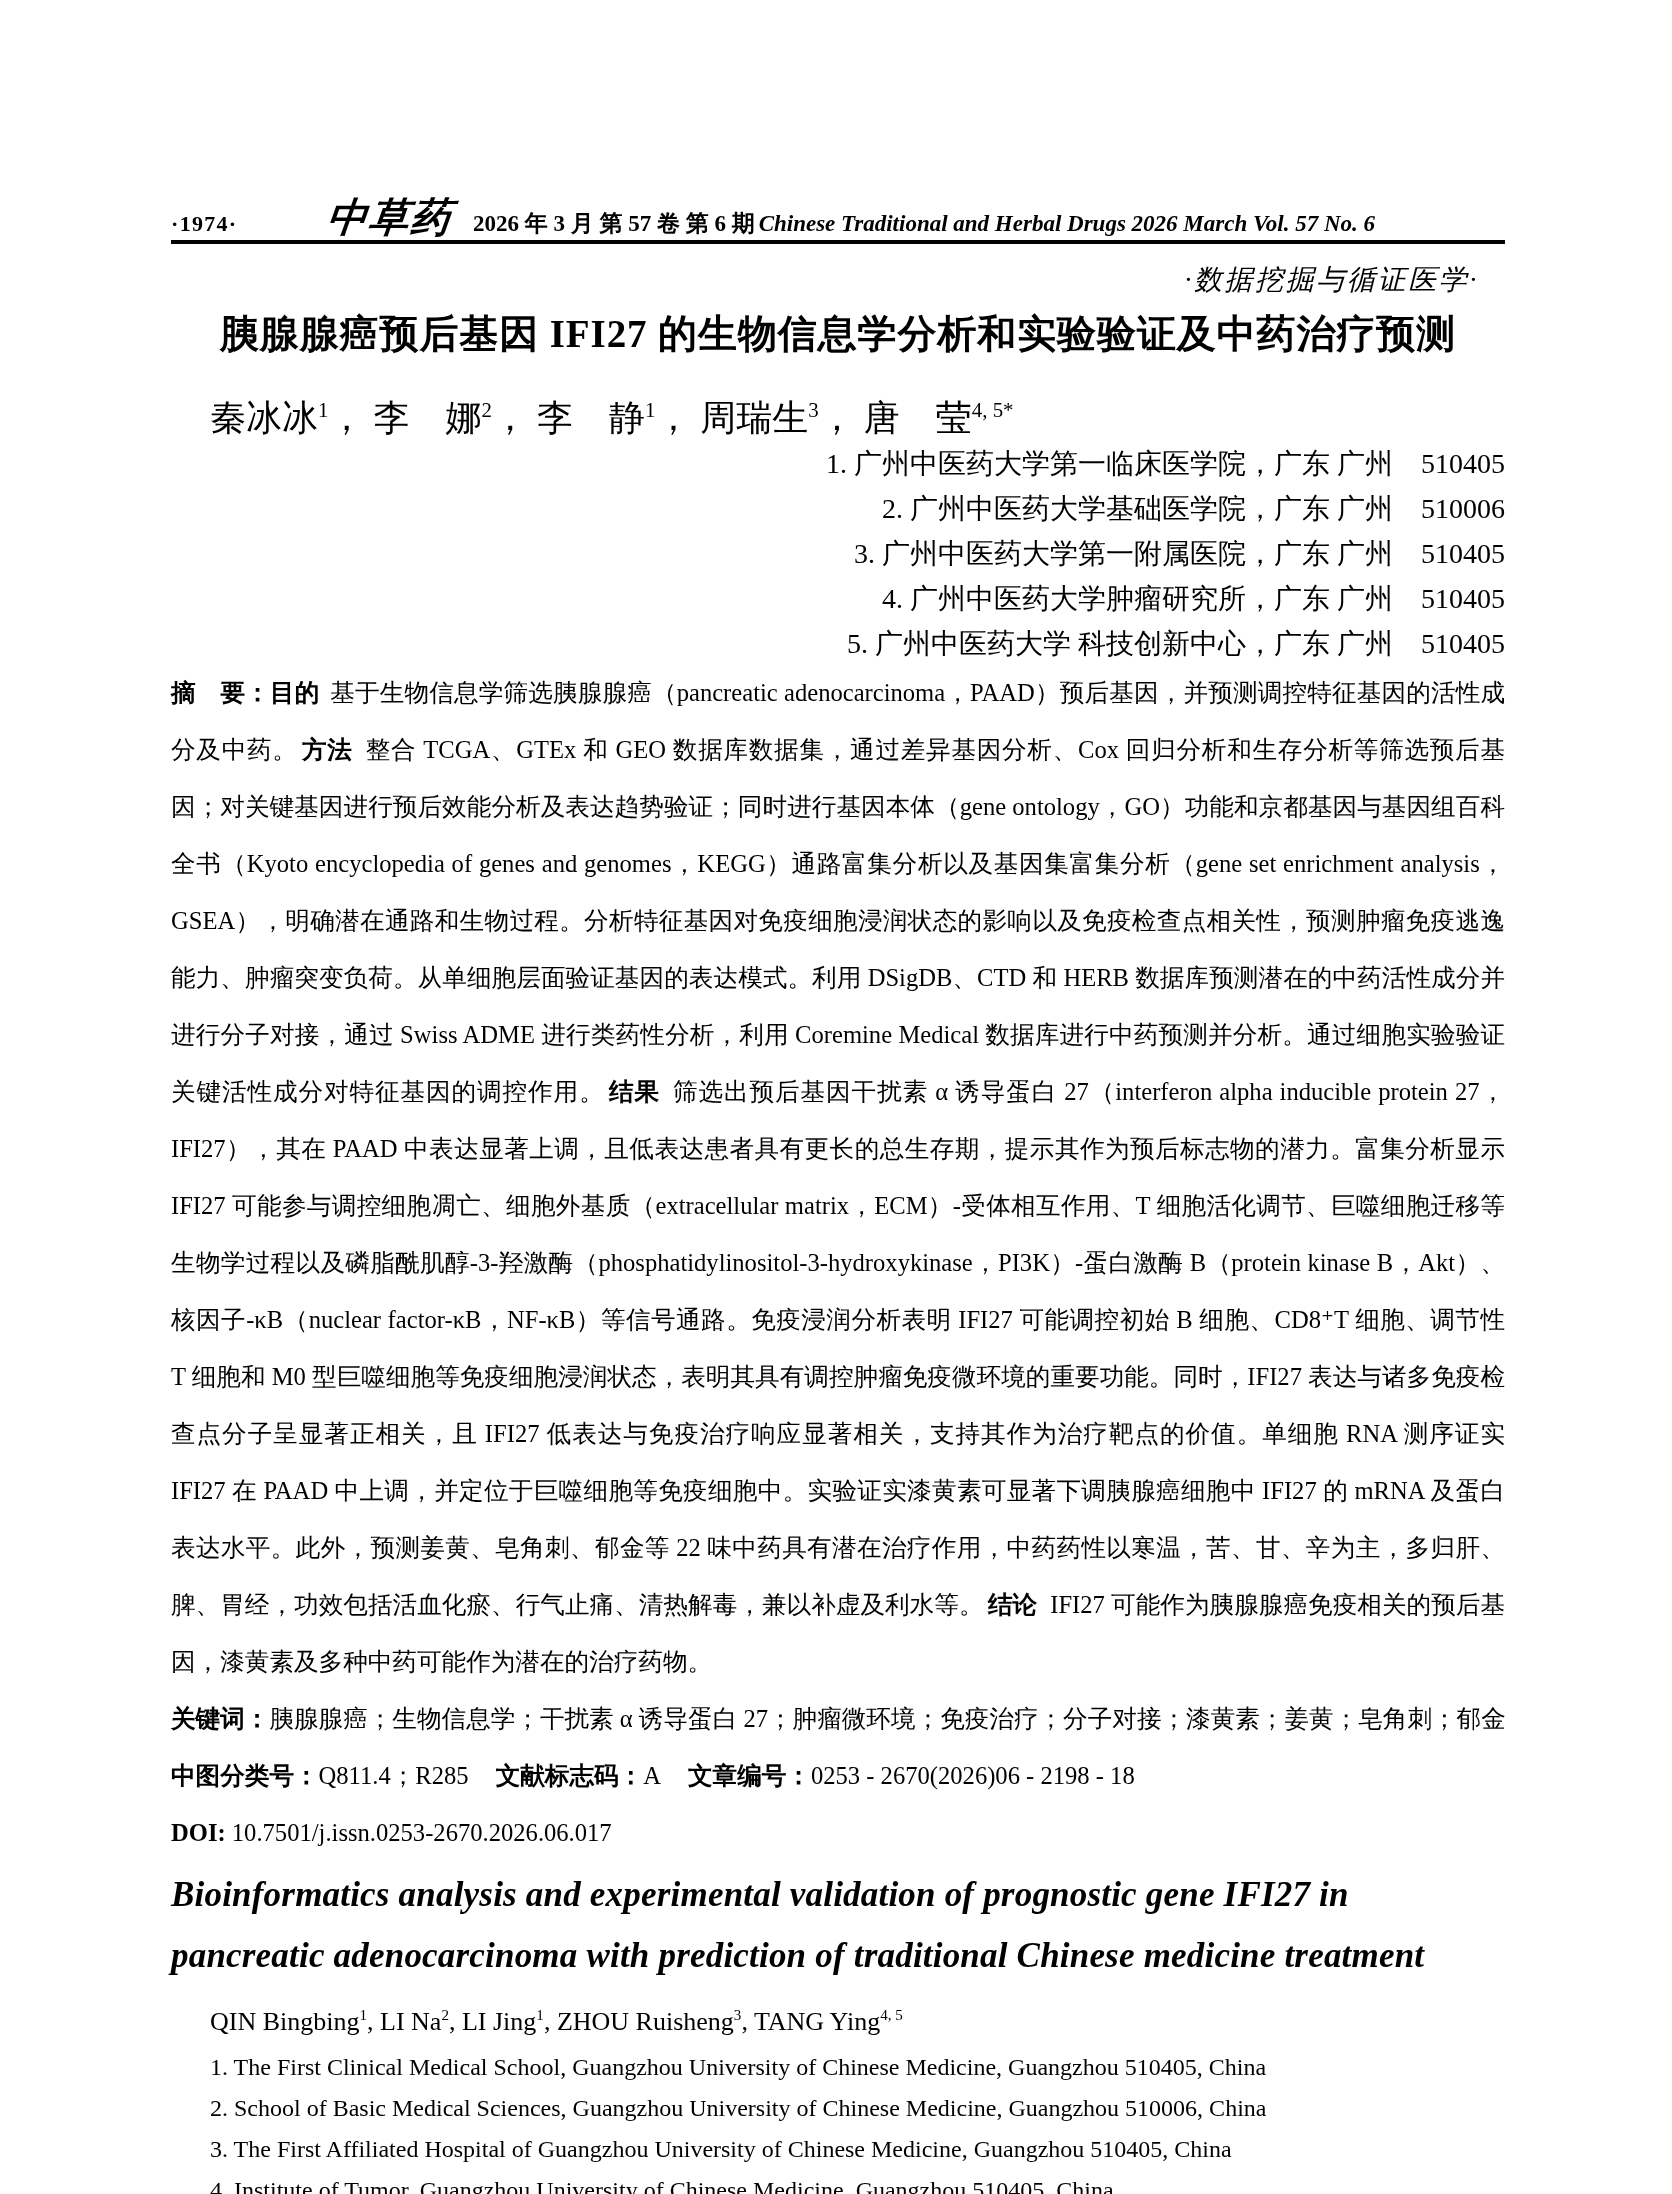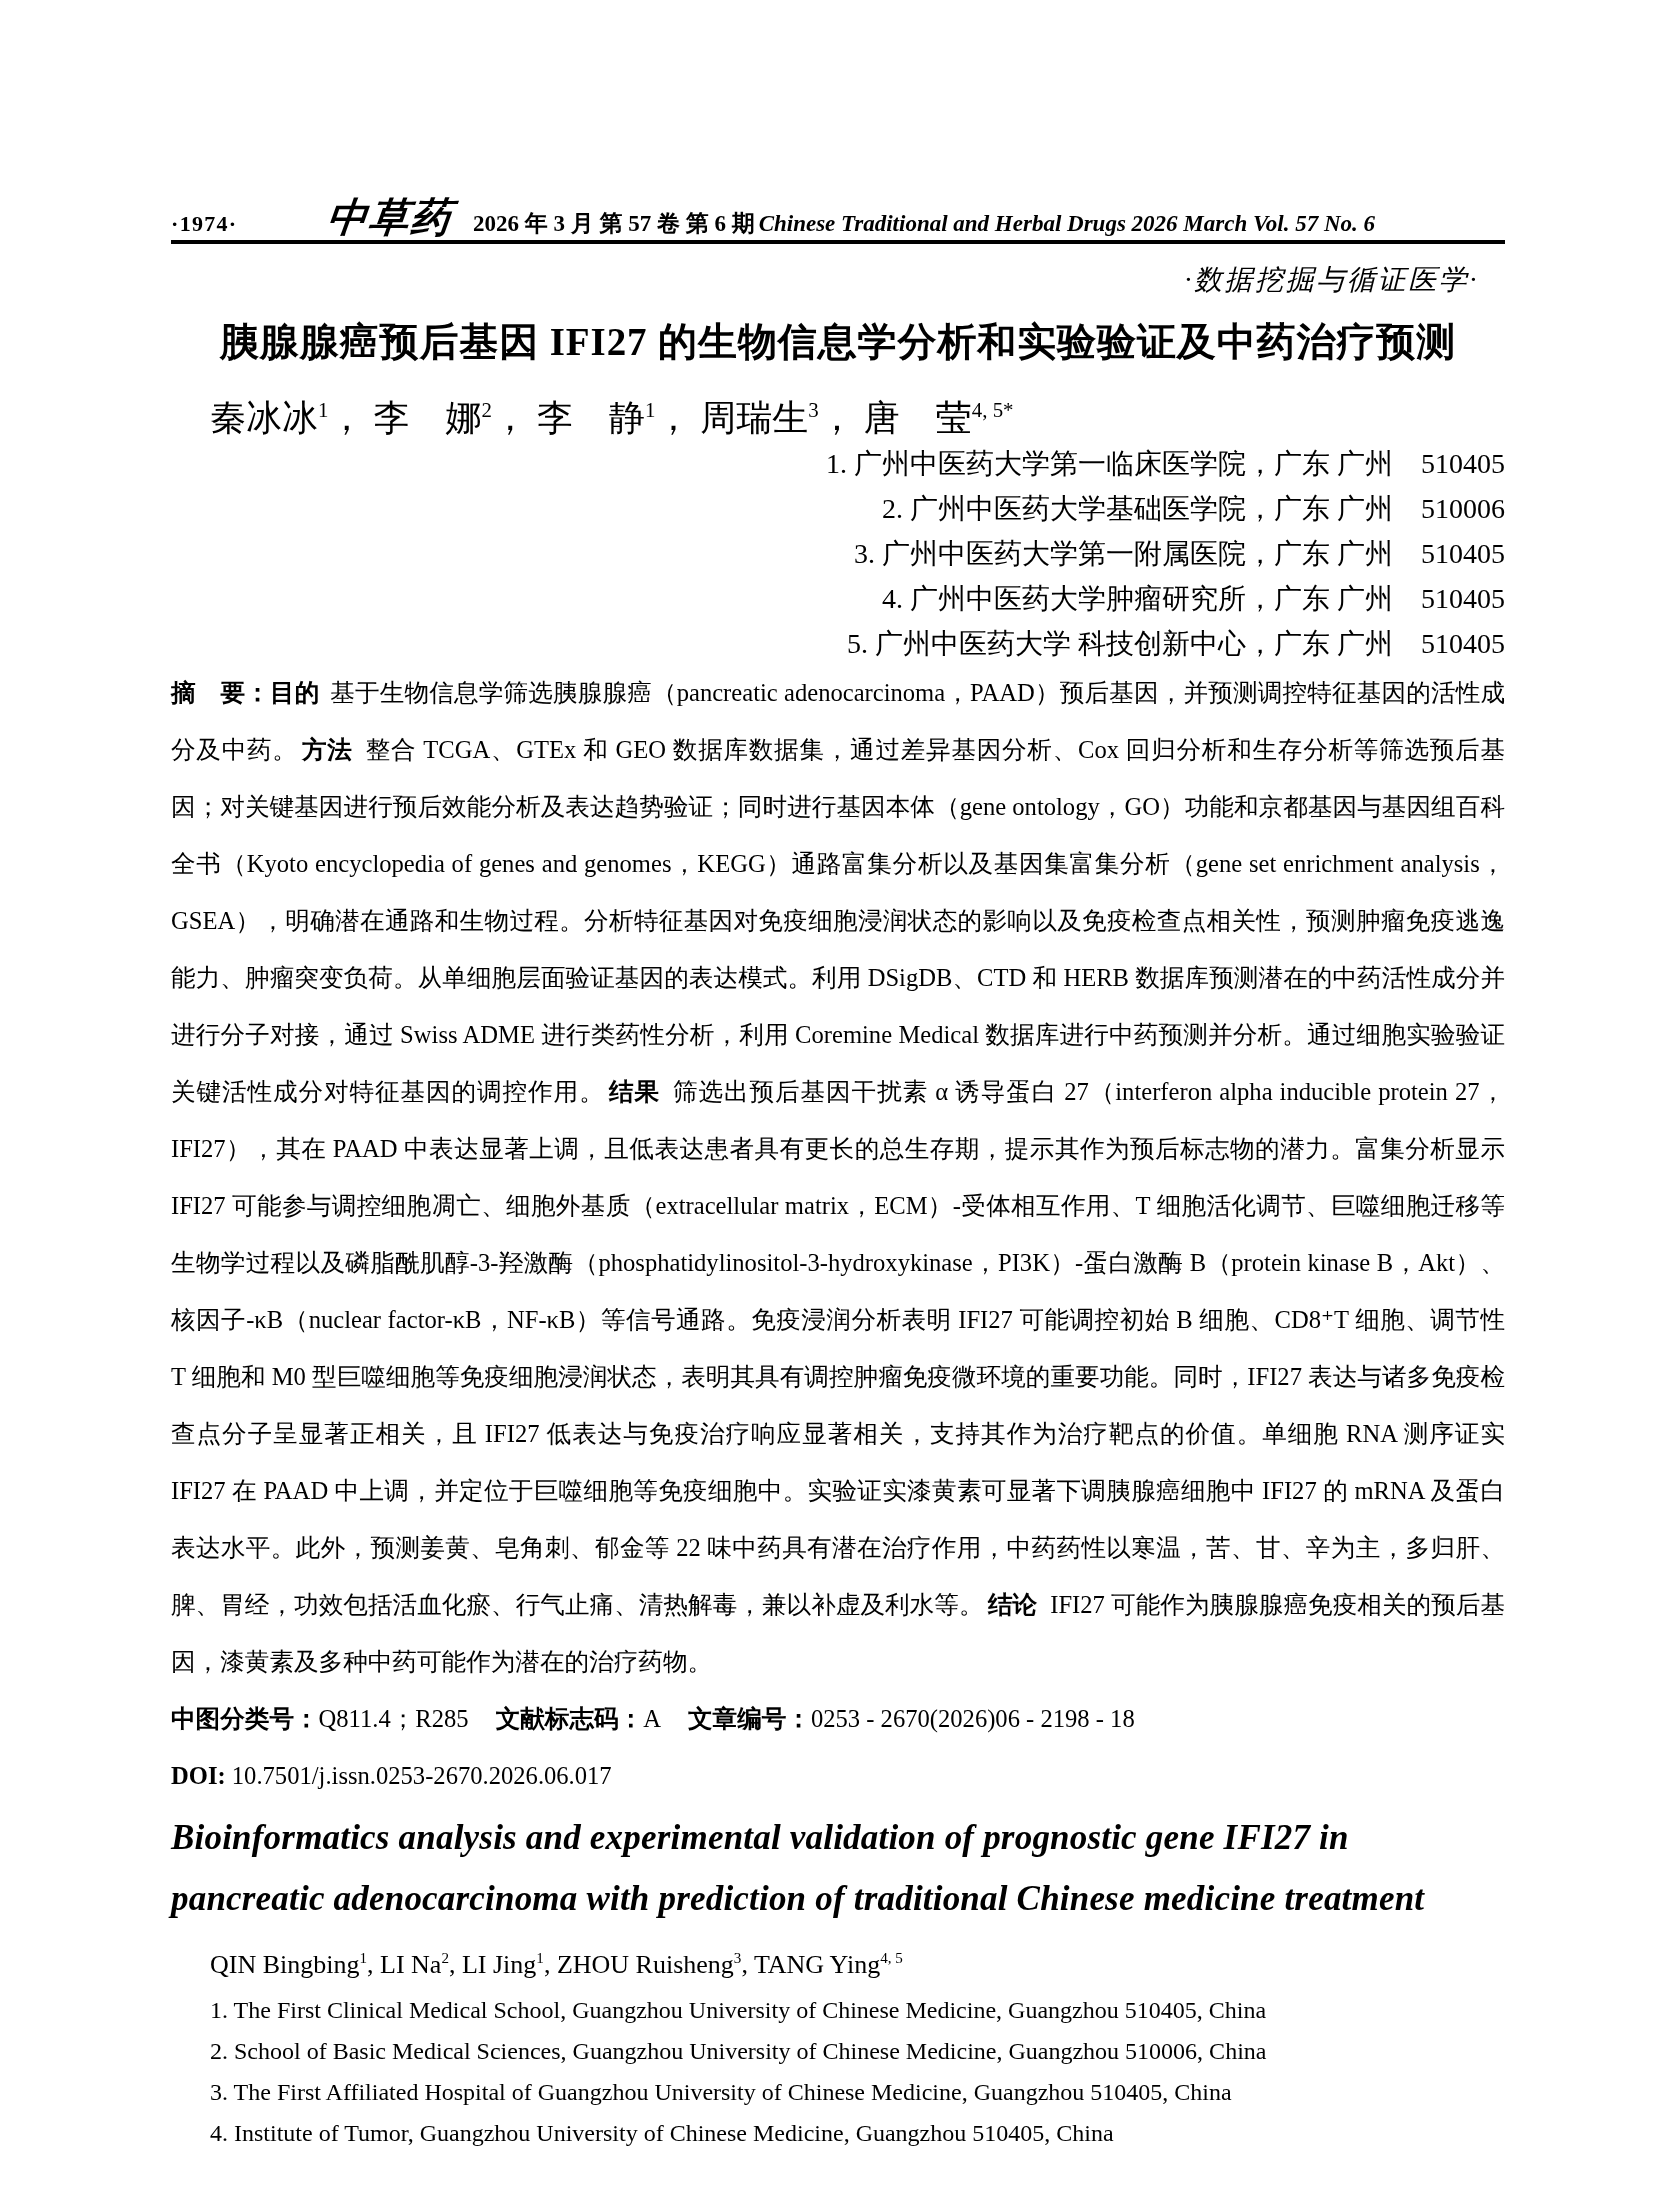--- a/index.html
+++ b/index.html
@@ -28,21 +28,21 @@
   }
   .issue-cn { font-size: 23px; margin-left: 20px; }
   .issue-en { font-size: 23px; font-style: italic; margin-left: 4px; }
   .rule { top: 240px; left: 171px; right: 167px; height: 4.4px; background: #000; }
   
   .section-label {
     top: 261px; right: 193px;
     font-size: 28px; font-weight: normal; font-style: italic; letter-spacing: 2.6px;
   }
   .title-cn {
-    top: 307px; left: 171px; right: 167px; margin: 8px;
+    top: 307px; left: 171px; right: 167px; margin: 0;
     text-align: center; font-size: 39px; font-weight: bold;
     letter-spacing: 0.9px; white-space: nowrap;
   }
   .authors-cn {
     top: 394px; left: 171px; right: 167px;
     padding-left: 39px; font-size: 36px; white-space: nowrap;
   }
   .authors-cn sup, .authors-en sup { font-size: 58%; }
   .affils-cn {
     top: 441px; left: 171px; right: 167px;
@@ -108,20 +108,23 @@
     <div>5. 广州中医药大学 科技创新中心，广东 广州　510405</div>
   </div>
 
   <div class="abs body-flow">
 
     <p class="abstract">
       <span class="b">摘　要：</span><span class="b lbl-first">目的</span>
       <span>基于生物信息学筛选胰腺腺癌（pancreatic adenocarcinoma，PAAD）预后基因，并预测调控特征基因的活性成分及中药。</span><span class="b lbl">方法</span><span>整合 TCGA、GTEx 和 GEO 数据库数据集，通过差异基因分析、Cox 回归分析和生存分析等筛选预后基因；对关键基因进行预后效能分析及表达趋势验证；同时进行基因本体（gene ontology，GO）功能和京都基因与基因组百科全书（Kyoto encyclopedia of genes and genomes，KEGG）通路富集分析以及基因集富集分析（gene set enrichment analysis，GSEA），明确潜在通路和生物过程。分析特征基因对免疫细胞浸润状态的影响以及免疫检查点相关性，预测肿瘤免疫逃逸能力、肿瘤突变负荷。从单细胞层面验证基因的表达模式。利用 DSigDB、CTD 和 HERB 数据库预测潜在的中药活性成分并进行分子对接，通过 Swiss ADME 进行类药性分析，利用 Coremine Medical 数据库进行中药预测并分析。通过细胞实验验证关键活性成分对特征基因的调控作用。</span><span class="b lbl">结果</span><span>筛选出预后基因干扰素 α 诱导蛋白 27（interferon alpha inducible protein 27，IFI27），其在 PAAD 中表达显著上调，且低表达患者具有更长的总生存期，提示其作为预后标志物的潜力。富集分析显示 IFI27 可能参与调控细胞凋亡、细胞外基质（extracellular matrix，ECM）-受体相互作用、T 细胞活化调节、巨噬细胞迁移等生物学过程以及磷脂酰肌醇-3-羟激酶（phosphatidylinositol-3-hydroxykinase，PI3K）-蛋白激酶 B（protein kinase B，Akt）、核因子-κB（nuclear factor-κB，NF-κB）等信号通路。免疫浸润分析表明 IFI27 可能调控初始 B 细胞、CD8⁺T 细胞、调节性 T 细胞和 M0 型巨噬细胞等免疫细胞浸润状态，表明其具有调控肿瘤免疫微环境的重要功能。同时，IFI27 表达与诸多免疫检查点分子呈显著正相关，且 IFI27 低表达与免疫治疗响应显著相关，支持其作为治疗靶点的价值。单细胞 RNA 测序证实 IFI27 在 PAAD 中上调，并定位于巨噬细胞等免疫细胞中。实验证实漆黄素可显著下调胰腺癌细胞中 IFI27 的 mRNA 及蛋白表达水平。此外，预测姜黄、皂角刺、郁金等 22 味中药具有潜在治疗作用，中药药性以寒温，苦、甘、辛为主，多归肝、脾、胃经，功效包括活血化瘀、行气止痛、清热解毒，兼以补虚及利水等。</span><span class="b lbl">结论</span><span>IFI27 可能作为胰腺腺癌免疫相关的预后基因，漆黄素及多种中药可能作为潜在的治疗药物。</span>
     </p>
 
+    <p class="keywords">
+      <span class="b">关键词：</span><span>胰腺腺癌；生物信息学；干扰素 α 诱导蛋白 27；肿瘤微环境；免疫治疗；分子对接；漆黄素；姜黄；皂角刺；郁金</span>
+    </p>
 
     <p class="meta">
       <span class="b">中图分类号：</span><span>Q811.4；R285</span><span class="b gap">文献标志码：</span><span>A</span><span class="b gap">文章编号：</span><span>0253 - 2670(2026)06 - 2198 - 18</span>
     </p>
 
     <p class="doi">
       <span class="b">DOI: </span><span>10.7501/j.issn.0253-2670.2026.06.017</span>
     </p>
 
     <h2 class="title-en">Bioinformatics analysis and experimental validation of prognostic gene IFI27 in pancreatic adenocarcinoma with prediction of traditional Chinese medicine treatment</h2>

